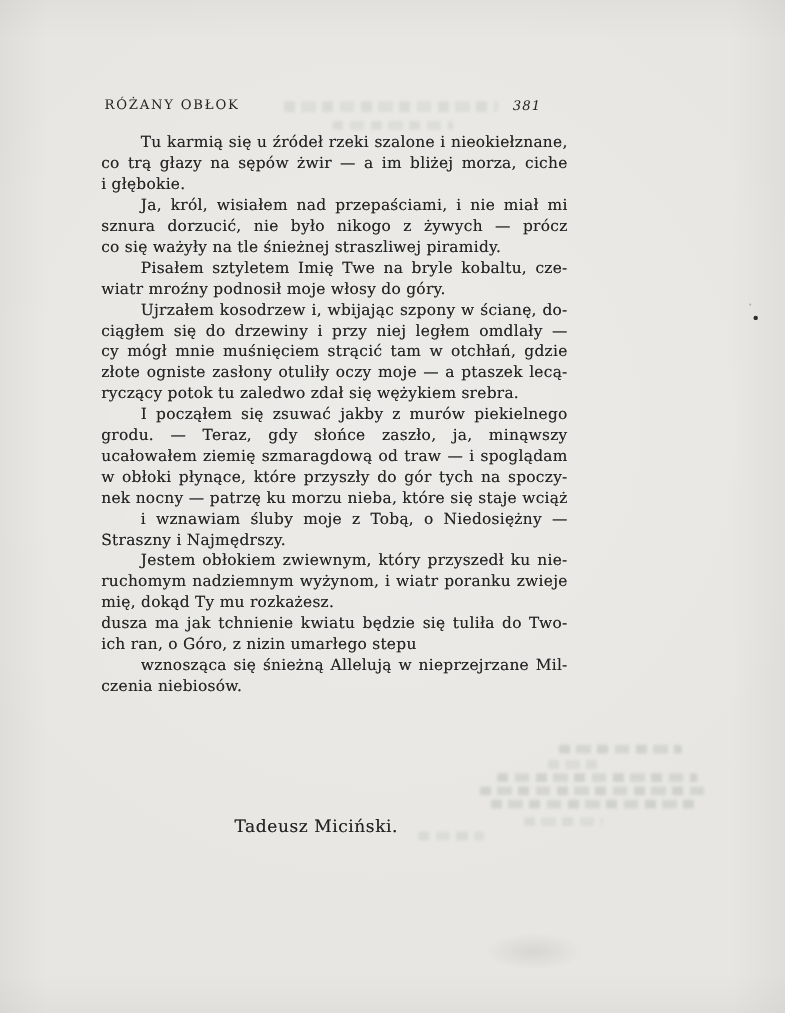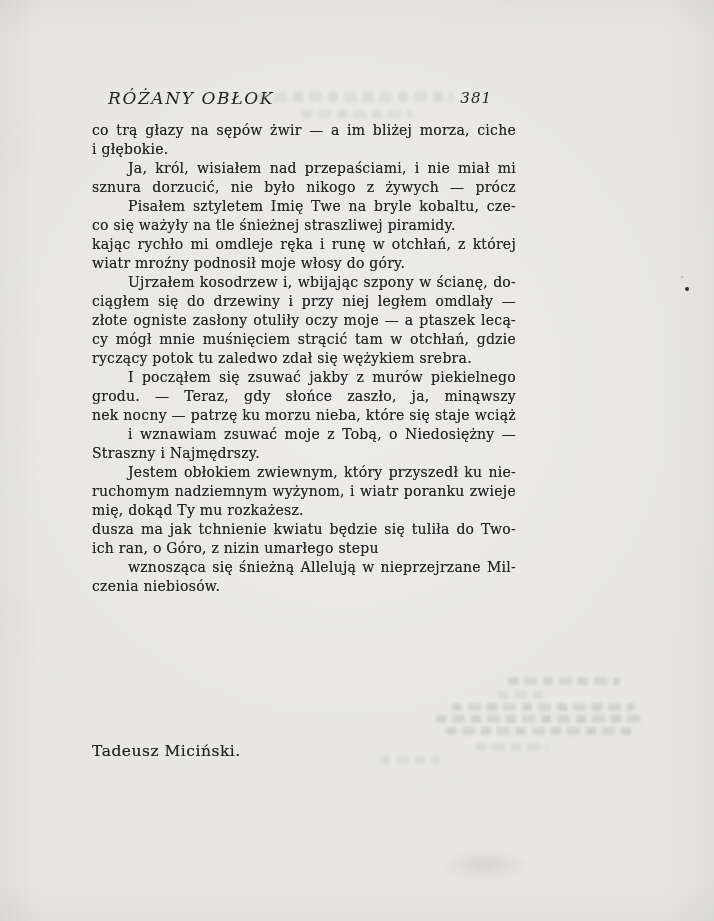--- a/index.html
+++ b/index.html
@@ -16,30 +16,29 @@
       radial-gradient(ellipse 90% 70% at 48% 42%, rgba(255,255,255,0.22), rgba(255,255,255,0) 70%),
       linear-gradient(to right, rgba(60,60,55,0.05), rgba(0,0,0,0) 6%, rgba(0,0,0,0) 93%, rgba(60,60,55,0.05)),
       linear-gradient(to bottom, rgba(60,60,55,0.04), rgba(0,0,0,0) 4%, rgba(0,0,0,0) 96%, rgba(60,60,55,0.04));
   }
   .running-header {
     position: absolute;
     left: 92px; top: 88px; width: 424px; height: 22px;
     color: var(--ink, #242424);
   }
   .header-title {
-    position: absolute; left: 16px; top: 0;
-    font-style: italic;
-    font-size: 17px;
+    position: absolute; left: 3px; top: 0;
+    font-size: 12px;
     letter-spacing: 1.6px;
     white-space: nowrap;
   }
   .header-pagenum {
     position: absolute; right: 24px; top: 1px;
     font-style: italic;
-    font-size: 15px;
+    font-size: 12px;
     letter-spacing: 1px;
   }
   .text-block {
     position: absolute;
     left: 92px; top: 121px; width: 424px;
     color: var(--ink, #242424);
   }
   .line {
     height: 19px;
     line-height: 19px;
@@ -48,22 +47,22 @@
     text-align: justify;
     text-align-last: justify;
     text-justify: inter-word;
     overflow: hidden;
     text-shadow: 0 0 0.4px rgba(25,25,25,0.55);
   }
   .line.indent { padding-left: 36px; }
   .line.last { text-align-last: left; }
   .signature {
     position: absolute;
-    left: 92px; top: 742px; width: 424px;
-    text-align: left;
+    left: 76px; top: 742px; width: 424px;
+    text-align: center;
     padding-right: 1px;
     box-sizing: border-box;
     font-size: 15.5px;
     letter-spacing: 0.5px;
     color: var(--ink, #242424);
     text-shadow: 0 0 0.4px rgba(25,25,25,0.55);
   }
   
   .ghost {
     position: absolute;
@@ -96,37 +95,39 @@
 
   <div class="running-header">
     <span class="header-title">RÓŻANY OBŁOK</span>
     <span class="header-pagenum">381</span>
   </div>
 
   <div class="ghost faint" style="left:258px; top:92px; width:195px; height:10px;"></div>
   <div class="ghost faint" style="left:302px; top:110px; width:110px;"></div>
 
   <div class="text-block">
+      <div class="line indent">Tu karmią się u źródeł rzeki szalone i nieokiełznane,</div>
       <div class="line">co trą głazy na sępów żwir — a im bliżej morza, ciche</div>
       <div class="line last">i głębokie.</div>
       <div class="line indent">Ja, król, wisiałem nad przepaściami, i nie miał mi nikt</div>
       <div class="line">sznura dorzucić, nie było nikogo z żywych — prócz sępów,</div>
+      <div class="line last">co się ważyły na tle śnieżnej straszliwej piramidy.</div>
       <div class="line indent">Pisałem sztyletem Imię Twe na bryle kobaltu, cze-</div>
-      <div class="line last">co się ważyły na tle śnieżnej straszliwej piramidy.</div>
-      <div class="line">kając rychło mi omdleje ręka i runę w otchłań, z której</div>
       <div class="line last">wiatr mroźny podnosił moje włosy do góry.</div>
       <div class="line indent">Ujrzałem kosodrzew i, wbijając szpony w ścianę, do-</div>
       <div class="line">ciągłem się do drzewiny i przy niej ległem omdlały —</div>
+      <div class="line">cy mógł mnie muśnięciem strącić tam w otchłań, gdzie</div>
       <div class="line">złote ogniste zasłony otuliły oczy moje — a ptaszek lecą-</div>
-      <div class="line">cy mógł mnie muśnięciem strącić tam w otchłań, gdzie</div>
       <div class="line last">ryczący potok tu zaledwo zdał się wężykiem srebra.</div>
       <div class="line indent">I począłem się zsuwać jakby z murów piekielnego</div>
       <div class="line">grodu. — Teraz, gdy słońce zaszło, ja, minąwszy otchłanie,</div>
+      <div class="line">ucałowałem ziemię szmaragdową od traw — i spoglądam</div>
+      <div class="line">w obłoki płynące, które przyszły do gór tych na spoczy-</div>
       <div class="line">nek nocny — patrzę ku morzu nieba, które się staje wciąż</div>
-      <div class="line indent">i wznawiam zsuwać moje z Tobą, o Niedosiężny —</div>
+      <div class="line indent">i wznawiam śluby moje z Tobą, o Niedosiężny —</div>
       <div class="line last">Straszny i Najmędrszy.</div>
       <div class="line indent">Jestem obłokiem zwiewnym, który przyszedł ku nie-</div>
       <div class="line">ruchomym nadziemnym wyżynom, i wiatr poranku zwieje</div>
       <div class="line last">mię, dokąd Ty mu rozkażesz.</div>
       <div class="line">dusza ma jak tchnienie kwiatu będzie się tuliła do Two-</div>
       <div class="line last">ich ran, o Góro, z nizin umarłego stepu</div>
       <div class="line indent">wznosząca się śnieżną Allelują w nieprzejrzane Mil-</div>
       <div class="line last">czenia niebiosów.</div>
     </div>
 

